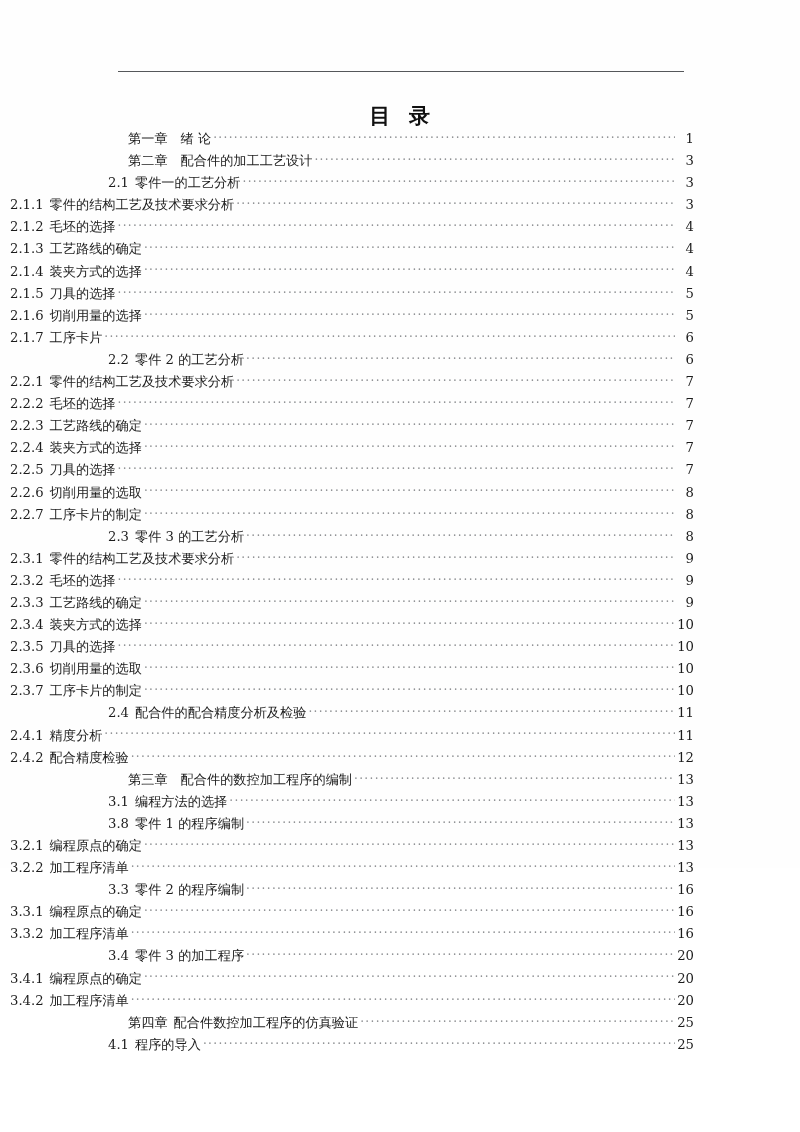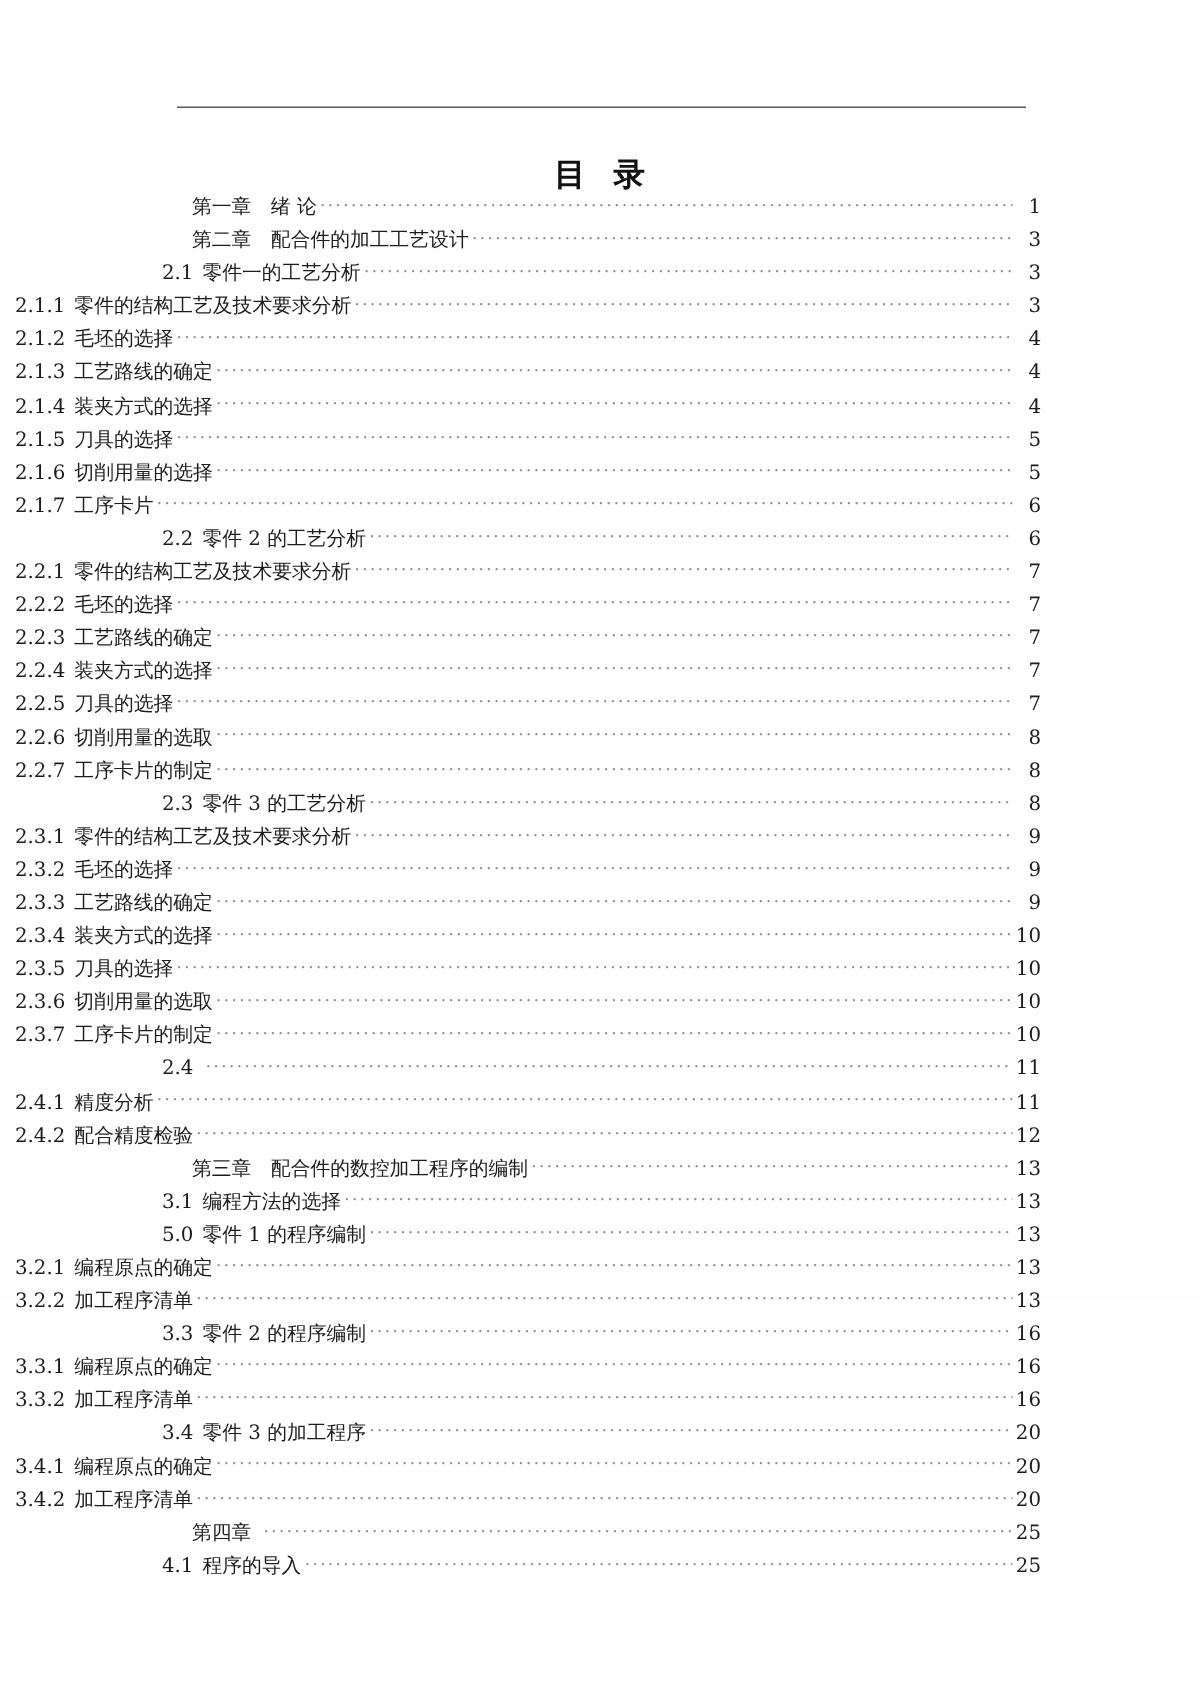--- a/index.html
+++ b/index.html
@@ -311,20 +311,21 @@
       <div class="toc-entry lvl3">
         <span class="num">2.3.7</span>
         <span class="sep"></span>
         <span class="label">工序卡片的制定</span>
         <span class="leader"></span>
         <span class="pageno">10</span>
       </div>
       <div class="toc-entry lvl2">
         <span class="num">2.4</span>
         <span class="sep"></span>
+        <span class="label">配合件的配合精度分析及检验</span>
         <span class="leader"></span>
         <span class="pageno">11</span>
       </div>
       <div class="toc-entry lvl3">
         <span class="num">2.4.1</span>
         <span class="sep"></span>
         <span class="label">精度分析</span>
         <span class="leader"></span>
         <span class="pageno">11</span>
       </div>
@@ -343,21 +344,21 @@
         <span class="pageno">13</span>
       </div>
       <div class="toc-entry lvl2">
         <span class="num">3.1</span>
         <span class="sep"></span>
         <span class="label">编程方法的选择</span>
         <span class="leader"></span>
         <span class="pageno">13</span>
       </div>
       <div class="toc-entry lvl2">
-        <span class="num">5.0</span>
+        <span class="num">3.8</span>
         <span class="sep"></span>
         <span class="label">零件 1 的程序编制</span>
         <span class="leader"></span>
         <span class="pageno">13</span>
       </div>
       <div class="toc-entry lvl3">
         <span class="num">3.2.1</span>
         <span class="sep"></span>
         <span class="label">编程原点的确定</span>
         <span class="leader"></span>
@@ -408,20 +409,21 @@
       <div class="toc-entry lvl3">
         <span class="num">3.4.2</span>
         <span class="sep"></span>
         <span class="label">加工程序清单</span>
         <span class="leader"></span>
         <span class="pageno">20</span>
       </div>
       <div class="toc-entry lvl1 tight">
         <span class="num">第四章</span>
         <span class="sep"></span>
+        <span class="label">配合件数控加工程序的仿真验证</span>
         <span class="leader"></span>
         <span class="pageno">25</span>
       </div>
       <div class="toc-entry lvl2">
         <span class="num">4.1</span>
         <span class="sep"></span>
         <span class="label">程序的导入</span>
         <span class="leader"></span>
         <span class="pageno">25</span>
       </div>

